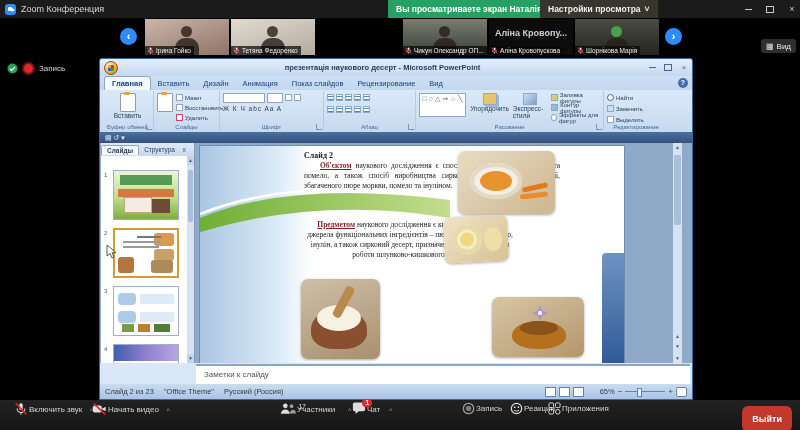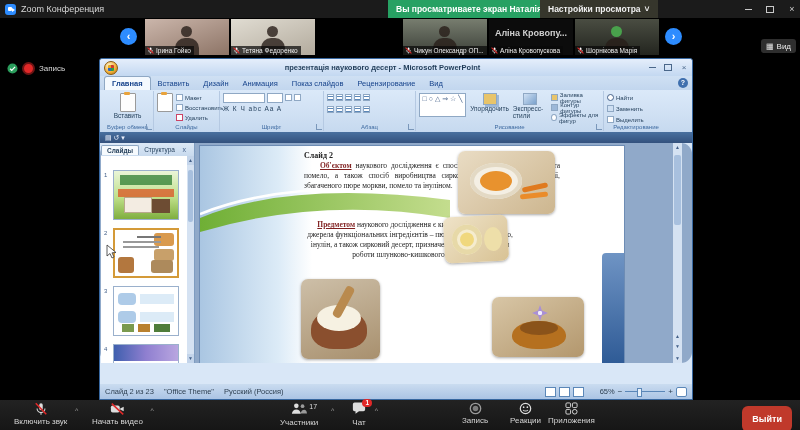--- a/index.html
+++ b/index.html
@@ -67,21 +67,21 @@
   .smallrow{display:flex;align-items:center;gap:2px;font-size:6px;color:#1f3b57;height:9px;}
   .mini-ic{width:7px;height:7px;border:1px solid #8fa8c4;background:#fff;box-sizing:border-box;}
   .stripes{background:repeating-linear-gradient(#fff 0 1px,#5b87b8 1px 2px,#fff 2px 3px);}
   .fontbox{width:40px;height:8px;background:#fff;border:1px solid #8fa8c4;font-size:5.5px;color:#888;}
   .sizebox{width:14px;height:8px;background:#fff;border:1px solid #8fa8c4;}
   .glyphrow{font-size:6.5px;color:#1f3b57;letter-spacing:1px;}
   .shapesbox{width:62px;height:22px;background:#fff;border:1px solid #8fa8c4;font-size:7px;color:#44618a;
              line-height:10px;text-align:center;overflow:hidden;}
   .qatbar{position:absolute;left:0;top:73px;right:0;height:11px;background:linear-gradient(#49709f,#33517d);display:flex;align-items:center;gap:5px;padding-left:5px;color:#e8eefa;font-size:7px;}
   
-  .work{position:absolute;left:0;top:84px;right:0;bottom:36px;background:#90a9c9;border-radius:11px;}
+  .work{position:absolute;left:0;top:84px;right:0;bottom:36px;background:#90a9c9;}
   .lpanel{position:absolute;left:1px;top:0;width:94px;bottom:0;background:#eef4fb;border-right:1px solid #7e9cc0;box-sizing:border-box;}
   .lp-tabs{height:13px;background:linear-gradient(#dce8f6,#c8daee);display:flex;align-items:center;font-size:6.5px;color:#1f3b57;}
   .lp-tab{padding:1px 5px;border:1px solid #8fa8c4;border-bottom:none;border-radius:2px 2px 0 0;background:#f6fafd;font-weight:bold;}
   .lp-tab.off{background:transparent;border:none;font-weight:normal;}
   .lp-x{margin-left:auto;margin-right:8px;color:#44618a;font-size:7px;}
   .thumbwrap{position:absolute;left:0;top:13px;right:7px;bottom:0;background:#fff;overflow:hidden;}
   .thumb{position:absolute;left:12px;width:66px;height:50px;background:#fff;border:1px solid #9ab0cc;box-sizing:border-box;overflow:hidden;}
   .thumb.sel{border:2px solid #d49a38;}
   .tnum{position:absolute;left:3px;font-size:6px;color:#44618a;}
   .lp-scroll{position:absolute;right:0;top:13px;width:7px;bottom:0;background:#d5e2f2;}
@@ -99,21 +99,21 @@
   
   .notes{position:absolute;left:96px;right:2px;bottom:15px;height:20px;background:#fff;border-top:2px solid #8ca6c6;
          font-size:8px;color:#555;padding:4px 0 0 8px;box-sizing:border-box;}
   .statusbar{position:absolute;left:0;right:0;bottom:0;height:15px;background:linear-gradient(#cadcf0,#abc4e4);
              display:flex;align-items:center;font-size:7.5px;color:#2c3e50;gap:10px;padding:0 5px;}
   .viewic{width:9px;height:8px;border:1px solid #5b87b8;background:#fff;}
   .zslider{width:40px;height:1px;background:#5b87b8;position:relative;}
   .zslider .knob{position:absolute;left:12px;top:-3px;width:3px;height:7px;background:#e8f1fa;border:1px solid #5b87b8;}
   
   .ztool{left:0;top:400px;width:800px;height:30px;background:linear-gradient(#222,#161616);}
-  .zbtn{position:absolute;top:2px;display:flex;flex-direction:column;align-items:center;color:#d5d5d5;font-size:8px;gap:1px;}
+  .zbtn{position:absolute;top:2px;display:flex;align-items:center;color:#d5d5d5;font-size:8px;gap:1px;}
   .zbtn .lbl{white-space:nowrap;}
   .caret{position:absolute;color:#9a9a9a;font-size:7px;top:5px;}
   .badge{position:absolute;top:-3px;right:-6px;background:#e02828;color:#fff;border-radius:6px;font-size:6.5px;
          padding:0 3px;line-height:8px;font-weight:bold;}
   .green{color:#3cb65c;}
   .leave{position:absolute;right:8px;top:6px;background:#c0392b;color:#fff;font-size:9px;font-weight:bold;
          padding:8px 10px;border-radius:6px;}
   .cursor{position:absolute;pointer-events:none;}
 </style>
 </head>
@@ -451,20 +451,21 @@
       <div class="abs" style="right:0;top:0;width:9px;bottom:0;background:#d5e2f2;">
         <span class="abs" style="left:0;top:0;width:9px;height:9px;font-size:5px;color:#44618a;text-align:center;line-height:9px;">▲</span>
         <span class="abs" style="left:1px;top:12px;width:7px;height:70px;background:#a8c0de;border-radius:2px;"></span>
         <span class="abs" style="left:0;bottom:22px;width:9px;height:9px;font-size:5px;color:#44618a;text-align:center;line-height:9px;">▲</span>
         <span class="abs" style="left:0;bottom:12px;width:9px;height:9px;font-size:5px;color:#44618a;text-align:center;line-height:9px;">▼</span>
         <span class="abs" style="left:0;bottom:0;width:9px;height:9px;font-size:5px;color:#44618a;text-align:center;line-height:9px;">▼</span>
       </div>
     </div>
   </div>
 
+  <div class="notes">Заметки к слайду</div>
 
   <div class="statusbar">
     <span>Слайд 2 из 23</span>
     <span>"Office Theme"</span>
     <span>Русский (Россия)</span>
     <span style="margin-left:auto;display:flex;align-items:center;gap:3px;">
       <span class="viewic"></span>
       <span class="viewic"></span>
       <span class="viewic"></span>
       <span style="margin-left:13px;">65%</span>

